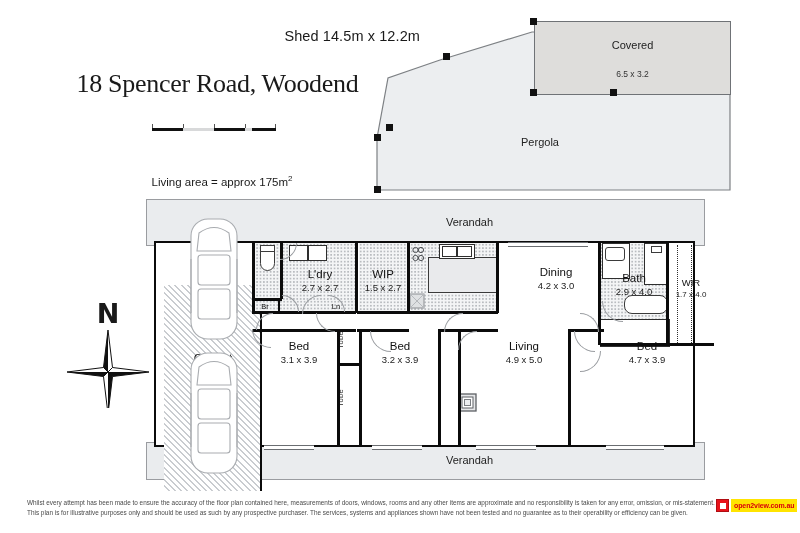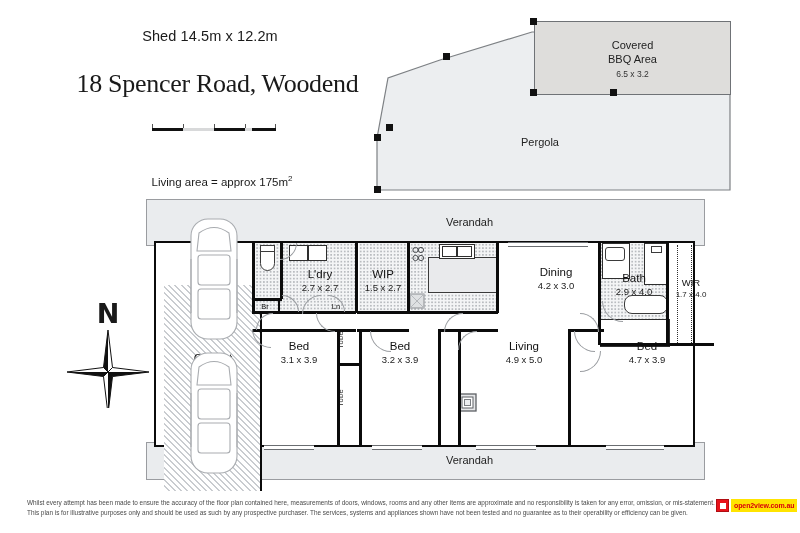--- a/index.html
+++ b/index.html
@@ -6,21 +6,21 @@
   html,body{margin:0;padding:0;background:#ffffff;}
   body{
     width:800px;height:533px;position:relative;overflow:hidden;
     font-family:"Liberation Sans","DejaVu Sans",sans-serif;
     color:#1a1a1a;
   }
   .abs{position:absolute;}
 
   
   #shed-label{
-    left:0;top:28px;width:420px;text-align:center;
+    left:0;top:28px;width:420px;text-align:right;
     font-size:14.5px;letter-spacing:.1px;
   }
   #page-title{
     left:0;top:69px;width:435px;text-align:center;
     font-size:26px;font-weight:400;letter-spacing:-.3px;
     font-family:Liberation Serif, serif;
   }
   #living-area-note{
     left:122px;top:158px;width:200px;text-align:center;
     font-size:11.5px;line-height:14px;white-space:pre-line;
@@ -192,21 +192,20 @@
 </div>
 
 <svg class="abs" style="left:370px;top:18px;" width="365" height="190">
   <polygon points="7,172 7,120 18,60 70,42 162,14 360,14 360,172" fill="#eceef0" stroke="#7d8084" stroke-width="1.2"></polygon>
 </svg>
 
 <div class="abs out-label" style="left:470px;top:136px;width:140px;">Pergola</div>
 
 <div class="abs" id="bbq-area">
   <div class="out-label" style="left:0;top:17px;width:195px;">Covered</div>
-  <div class="out-label" style="left:0;top:31px;width:195px;">BBQ Area</div>
   <div class="out-label out-dim" style="left:0;top:47px;width:195px;">6.5 x 3.2</div>
 </div>
 
 <div class="abs node" style="left:374px;top:186px;"></div>
 <div class="abs node" style="left:374px;top:134px;"></div>
 <div class="abs node" style="left:386px;top:124px;"></div>
 <div class="abs node" style="left:443px;top:53px;"></div>
 <div class="abs node" style="left:530px;top:18px;"></div>
 <div class="abs node" style="left:530px;top:89px;"></div>
 <div class="abs node" style="left:610px;top:89px;"></div>

